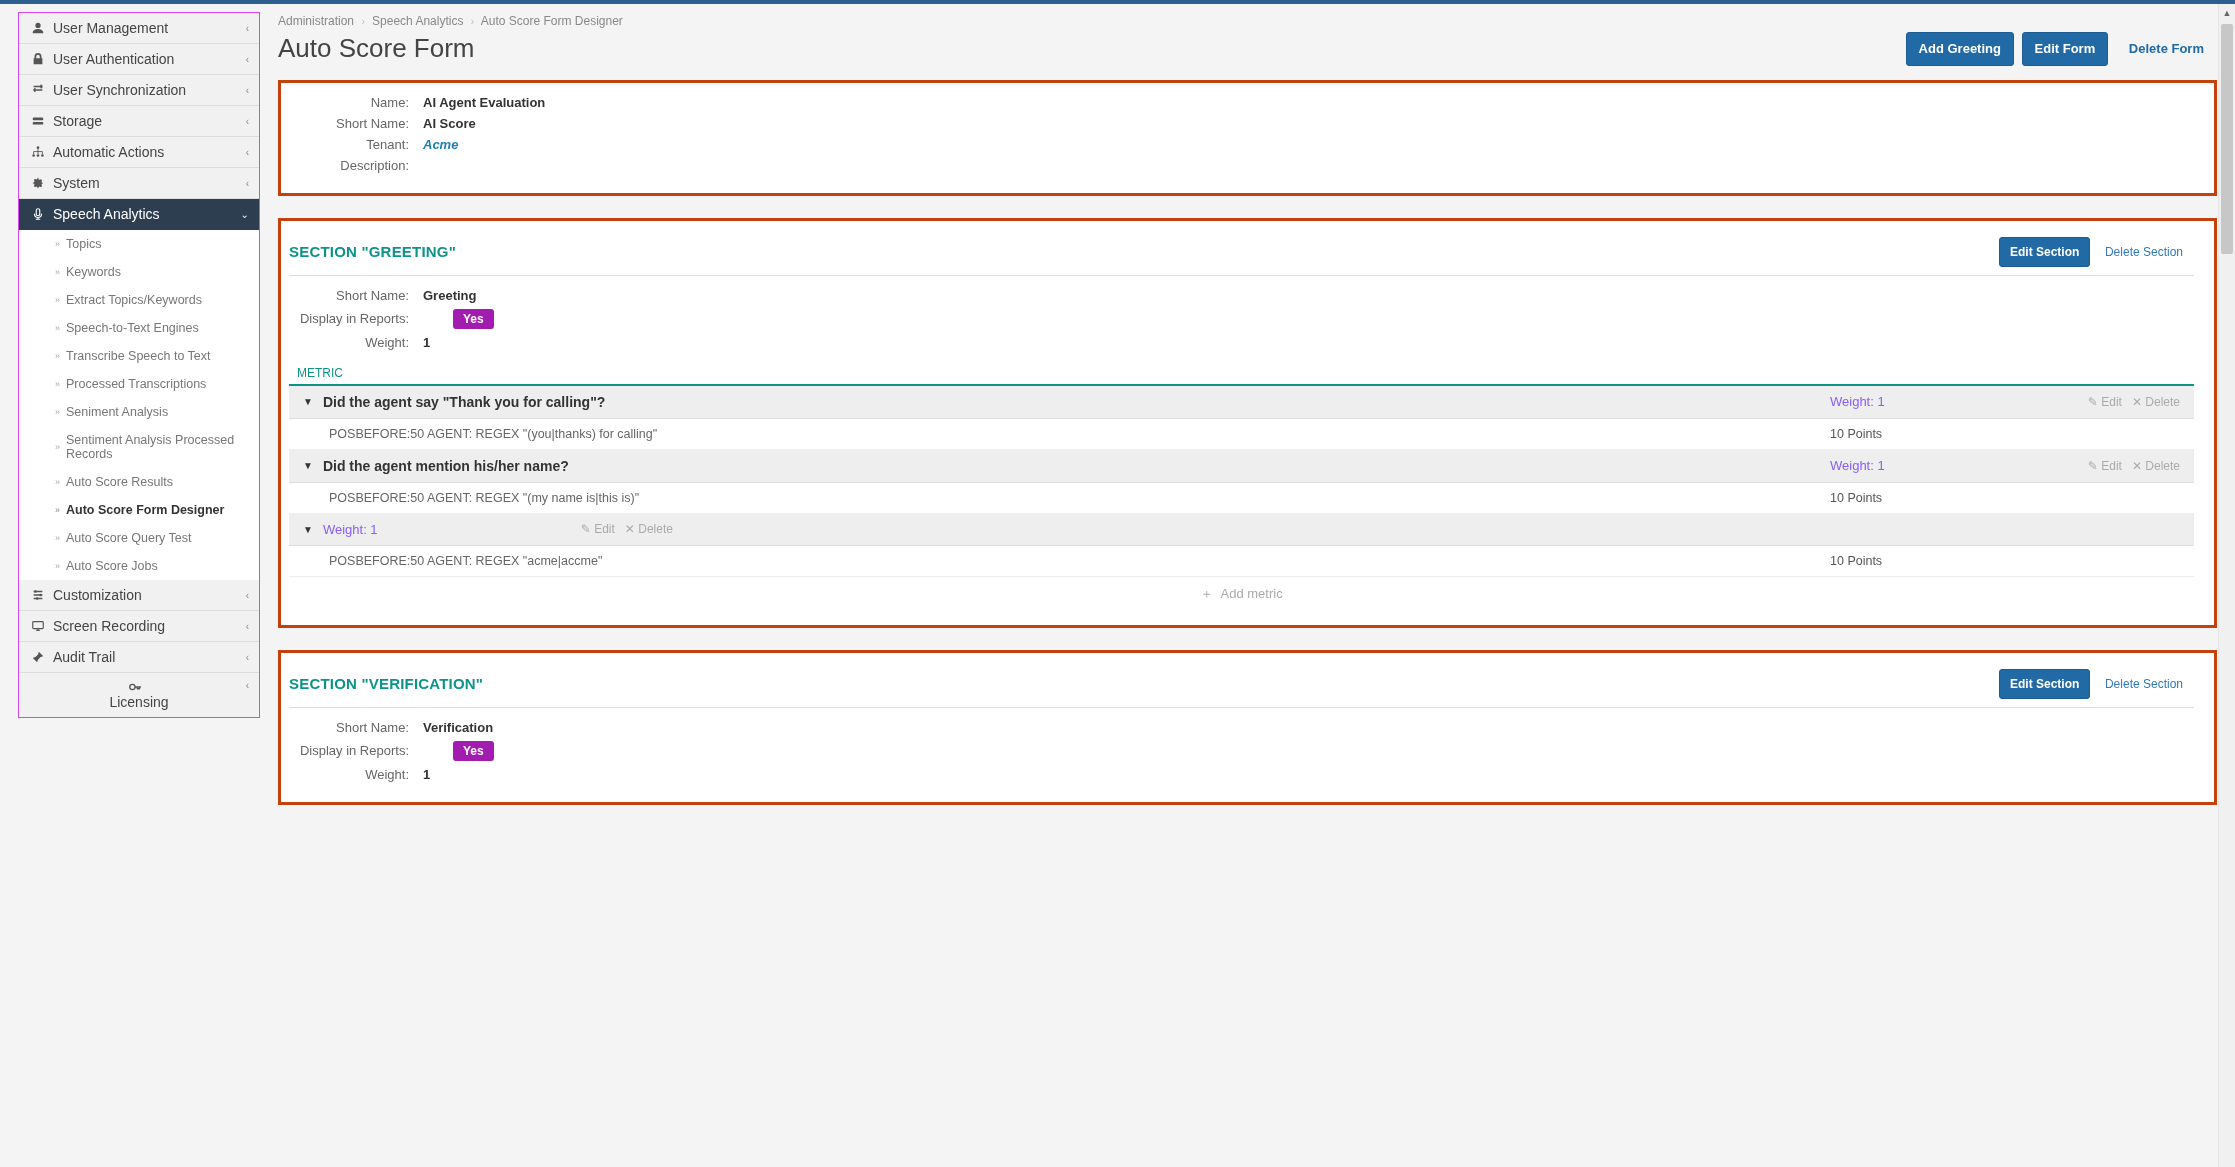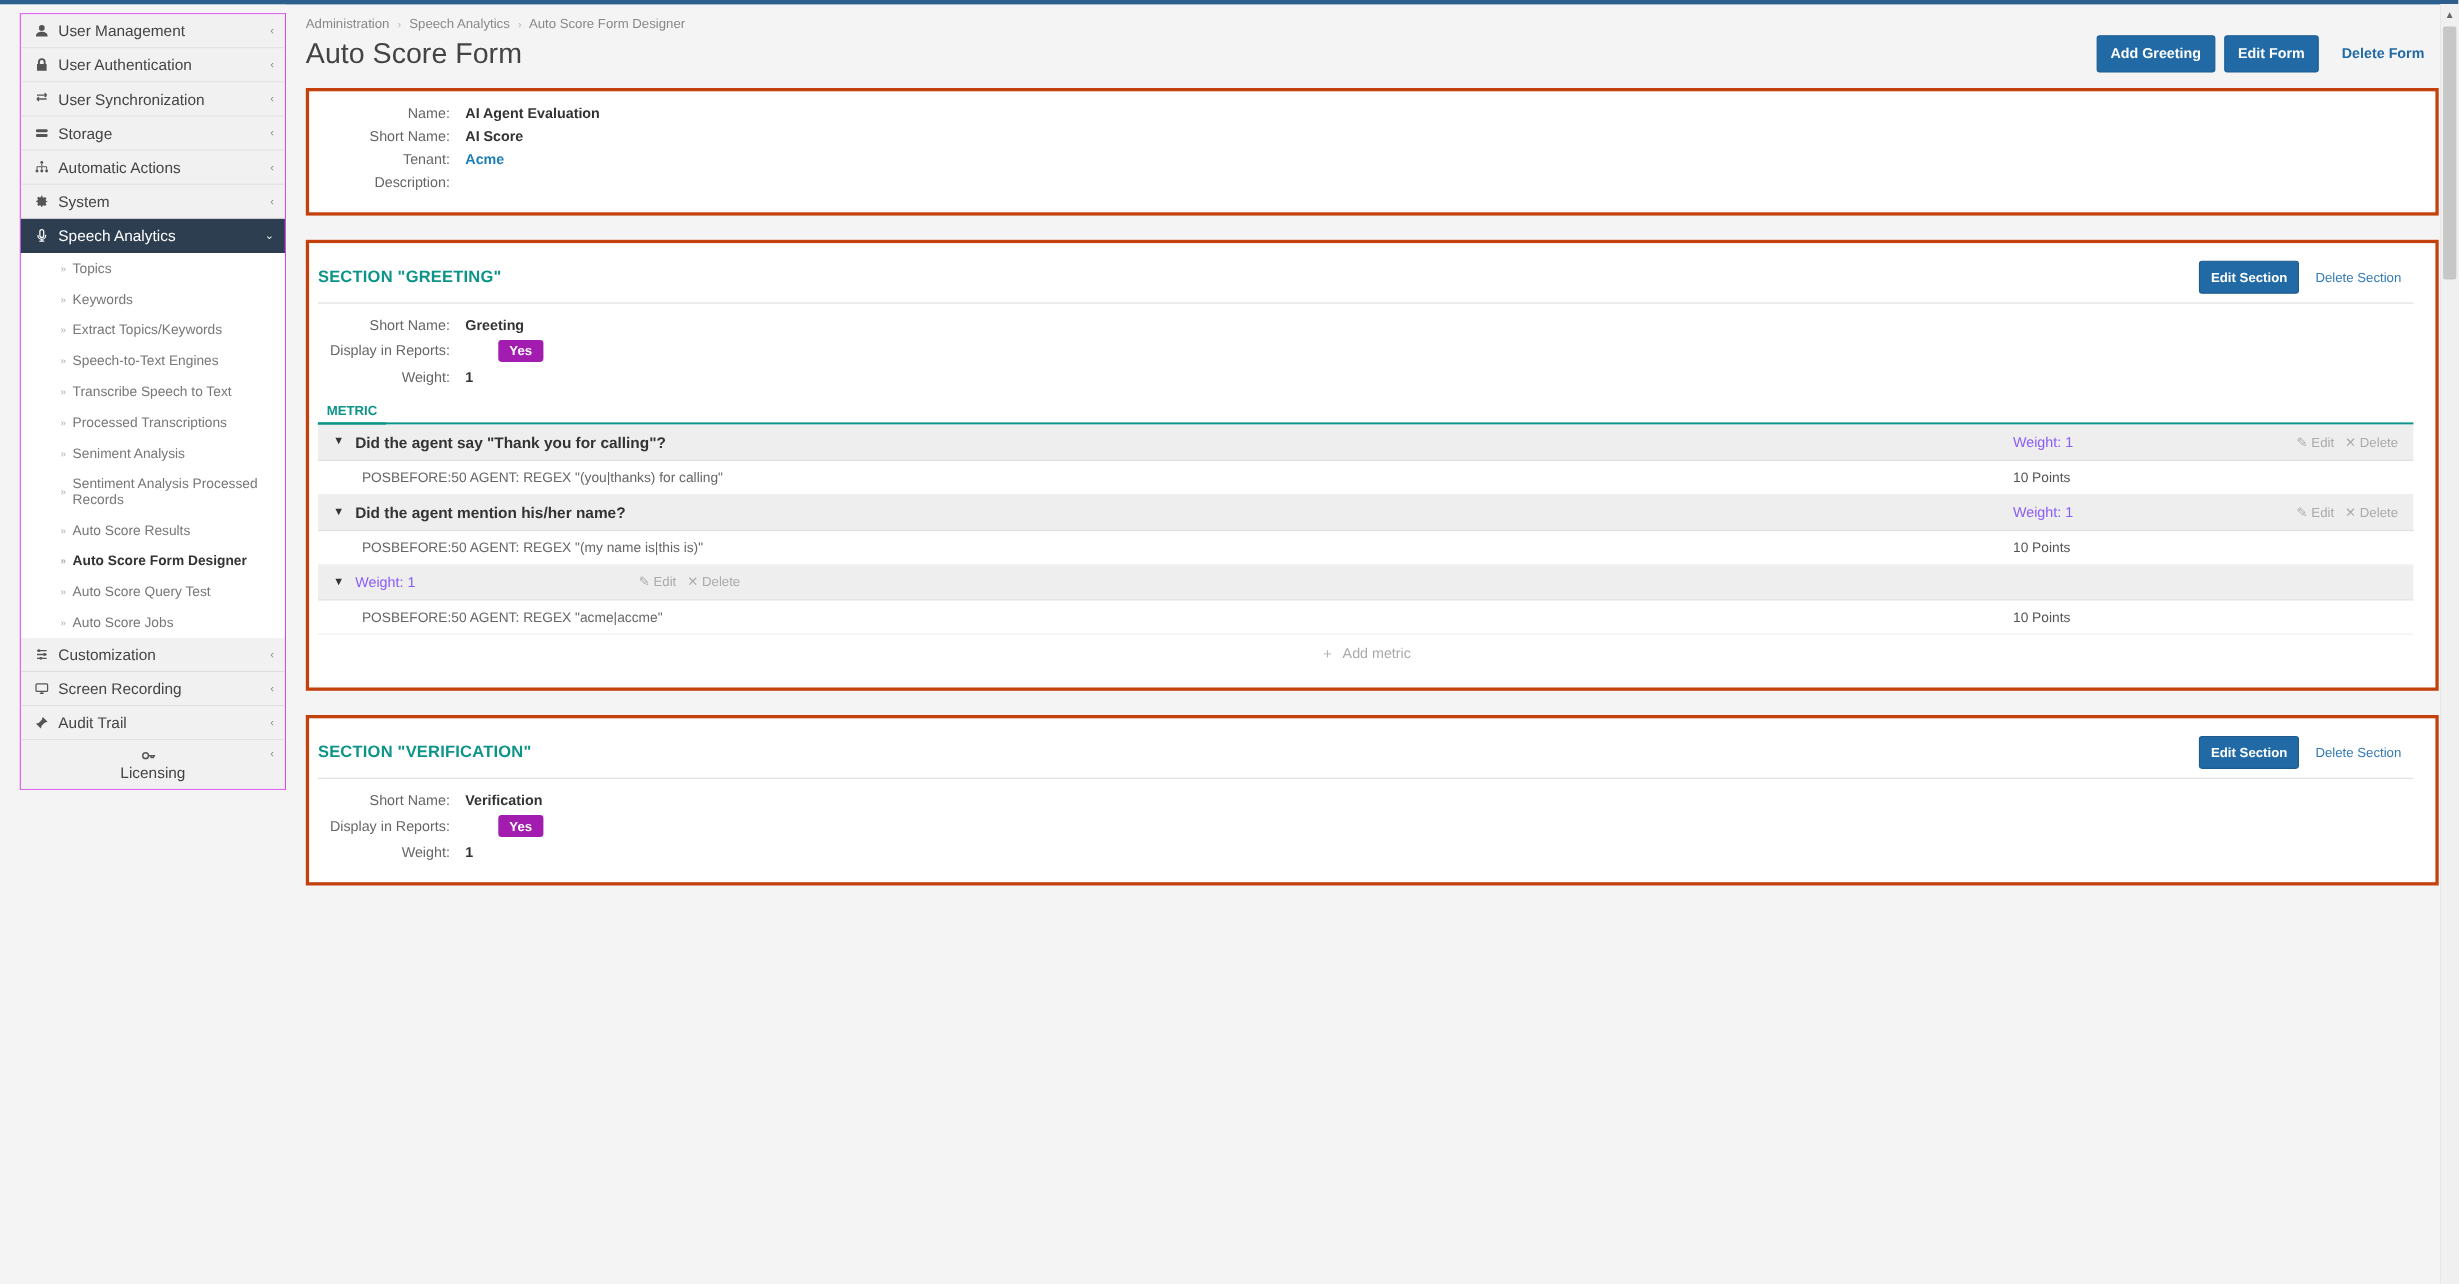--- a/index.html
+++ b/index.html
@@ -153,21 +153,21 @@
     font-size: 13px;
     align-items: center;
   }
   .prop-label {
     width: 120px;
     text-align: right;
     color: #666;
     margin-right: 14px;
   }
   .prop-value { color: #333; font-weight: 700; }
-  .prop-value.link { color: #1c7fb6; font-weight: 700; cursor: pointer; }
+  .prop-value.link { color: #1c7fb6; font-weight: 700; cursor: pointer; font-style: italic; }
 
   .section-head {
     display: flex;
     justify-content: space-between;
     align-items: center;
     border-bottom: 1px solid #ddd;
     padding: 0 0 8px 0;
     margin: 4px 0 12px 0;
   }
   .section-title {
@@ -185,21 +185,21 @@
     color: #fff;
     font-weight: 700;
     padding: 3px 10px;
     border-radius: 3px;
     font-size: 12px;
     margin-left: 30px;
   }
 
   .metric-label {
     font-size: 12px;
-    font-weight: 700;
+    font-weight: 400;
     color: #0d9488;
     border-bottom: 2px solid #0d9488;
     display: inline-block;
     padding: 4px 8px;
     margin-top: 6px;
   }
   .metric-wrap { border-top: 2px solid #0d9488; margin-top: -2px;}
 
   .metric-head {
     display: flex;

